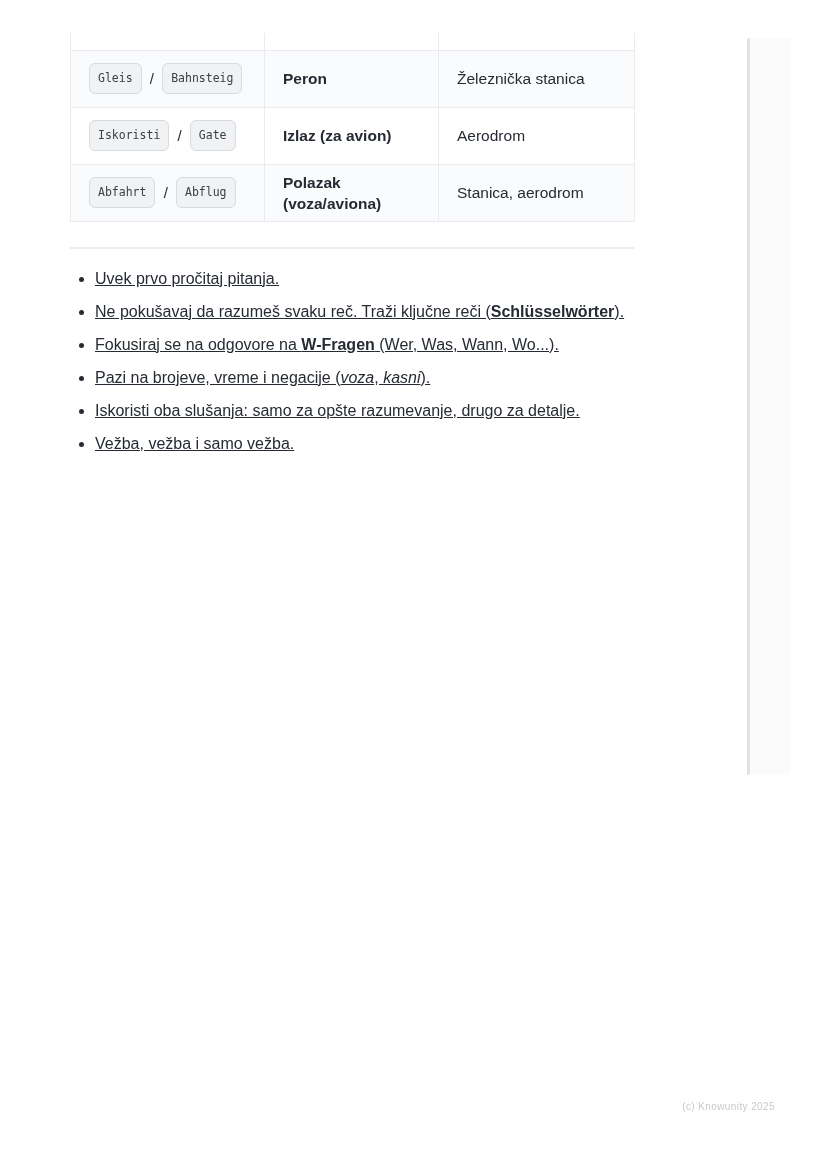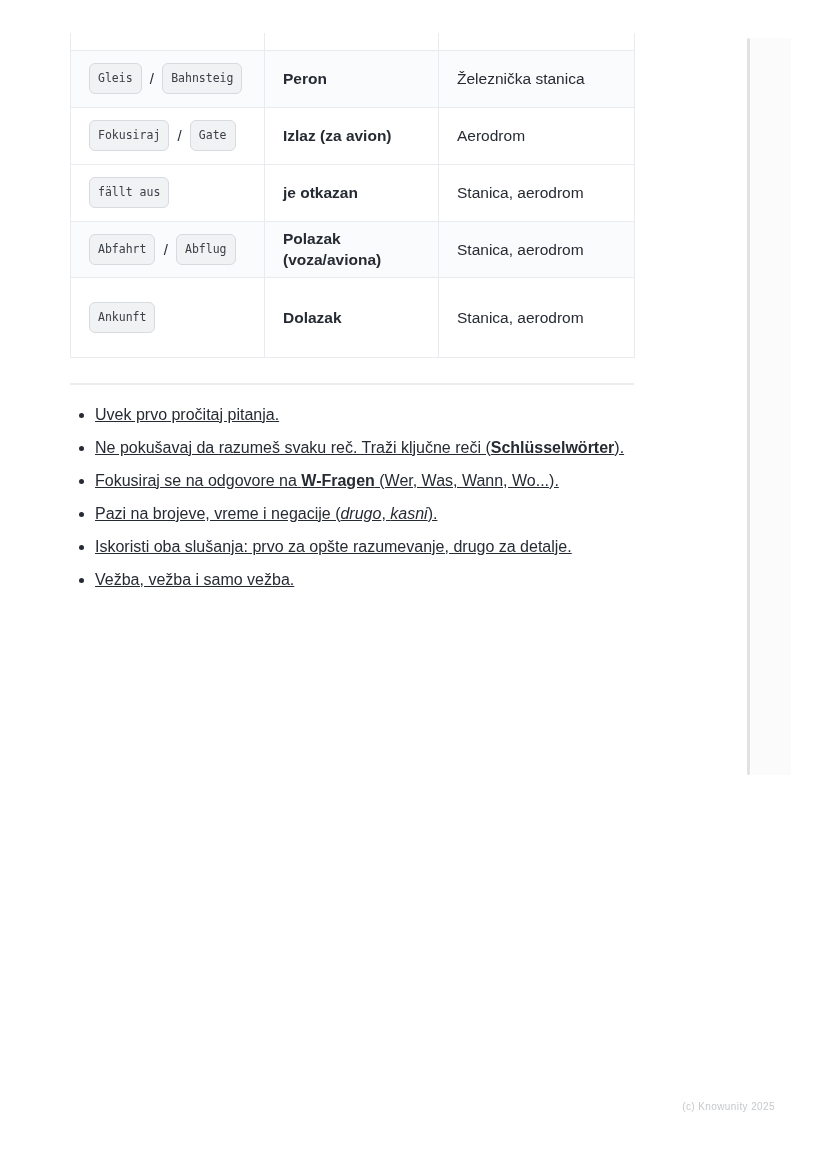--- a/index.html
+++ b/index.html
@@ -137,51 +137,41 @@
         <td class="col-context"></td>
       </tr>
     </thead>
     <tbody>
         <tr class="striped">
           <td class="col-term"><code class="chip">Gleis</code><span class="sep"> / </span><code class="chip">Bahnsteig</code></td>
           <td class="col-meaning">Peron</td>
           <td class="col-context">Železnička stanica</td>
         </tr>
         <tr>
-          <td class="col-term"><code class="chip">Fokusiraj</code><span class="sep"> / </span><code class="chip">Gate</code></td>
+          <td class="col-term"><code class="chip">Iskoristi</code><span class="sep"> / </span><code class="chip">Gate</code></td>
           <td class="col-meaning">Izlaz (za avion)</td>
           <td class="col-context">Aerodrom</td>
-        </tr>
-        <tr>
-          <td class="col-term"><code class="chip">fällt aus</code></td>
-          <td class="col-meaning">je otkazan</td>
-          <td class="col-context">Stanica, aerodrom</td>
         </tr>
         <tr class="striped">
           <td class="col-term"><code class="chip">Abfahrt</code><span class="sep"> / </span><code class="chip">Abflug</code></td>
           <td class="col-meaning">Polazak (voza/aviona)</td>
-          <td class="col-context">Stanica, aerodrom</td>
-        </tr>
-        <tr>
-          <td class="col-term"><code class="chip">Ankunft</code></td>
-          <td class="col-meaning">Dolazak</td>
           <td class="col-context">Stanica, aerodrom</td>
         </tr>
       </tbody>
   </table>
 
   <hr class="rule">
 
 
   <ul class="reminders">
       <li><span>Uvek prvo pročitaj pitanja.</span></li>
       <li><span>Ne pokušavaj da razumeš svaku reč. Traži ključne reči (</span><strong>Schlüsselwörter</strong><span>).</span></li>
       <li><span>Fokusiraj se na odgovore na </span><strong>W-Fragen</strong><span> (Wer, Was, Wann, Wo...).</span></li>
-      <li><span>Pazi na brojeve, vreme i negacije (</span><em>drugo</em><span>, </span><em>kasni</em><span>).</span></li>
-      <li><span>Iskoristi oba slušanja: prvo za opšte razumevanje, drugo za detalje.</span></li>
+      <li><span>Pazi na brojeve, vreme i negacije (</span><em>voza</em><span>, </span><em>kasni</em><span>).</span></li>
+      <li><span>Iskoristi oba slušanja: samo za opšte razumevanje, drugo za detalje.</span></li>
       <li><span>Vežba, vežba i samo vežba.</span></li>
     </ul>
 
 </div>
 
 <div class="edge-area"></div>
 <div class="edge-line"></div>
 
 <div class="footer">(c) Knowunity 2025</div>
 

